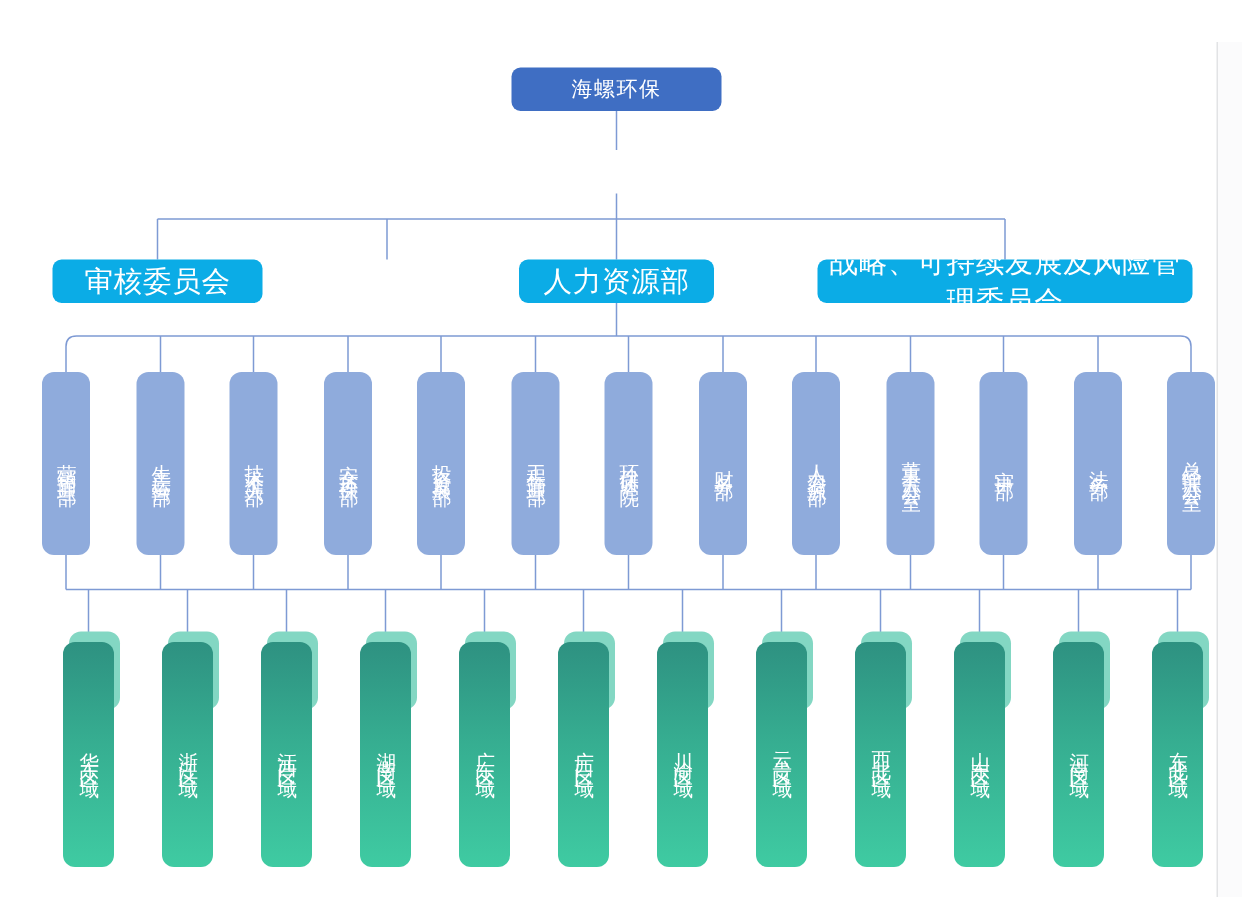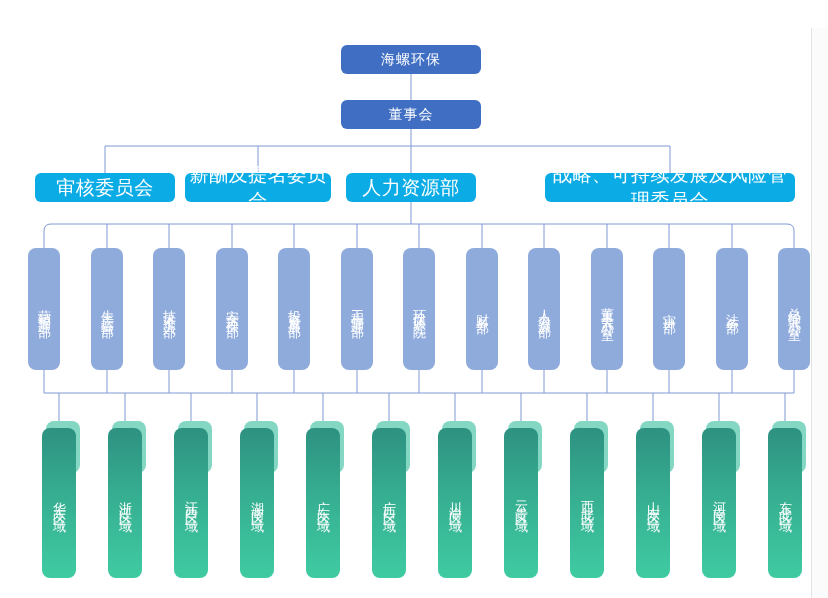--- a/index.html
+++ b/index.html
@@ -101,24 +101,22 @@
                M357,342 V365 M419,342 V365 M482,342 V365 M544,342 V365 M607,342 V365
                M669,342 V365 M732,342 V365 M794,342 V365 M44,365 H794
                M59,365 V397 M125,365 V397 M191,365 V397 M257,365 V397 M323,365 V397
                M389,365 V397 M455,365 V397 M521,365 V397 M587,365 V397 M653,365 V397
                M719,365 V397 M785,365 V397"></path>
     </g>
   </svg>
 
   <div class="node root-box conch-box">海螺环保</div>
 
-  <div class="node root-box board-box">董事会</div>
 
   <div class="node committee" style="left:35px;width:140px">审核委员会</div>
-  <div class="node committee" style="left:185px;width:146px">薪酬及提名委员会</div>
   <div class="node committee" style="left:346px;width:130px">人力资源部</div>
   <div class="node committee" style="left:545px;width:250px">战略、可持续发展及风险管理委员会</div>
 
   <div class="node dept" style="left:28px">营销管理部</div>
   <div class="node dept" style="left:91px">生产运营部</div>
   <div class="node dept" style="left:153px">技术准入部</div>
   <div class="node dept" style="left:216px">安全环保部</div>
   <div class="node dept" style="left:278px">投资发展部</div>
   <div class="node dept" style="left:341px">工程管理部</div>
   <div class="node dept" style="left:403px">环保研究院</div>

